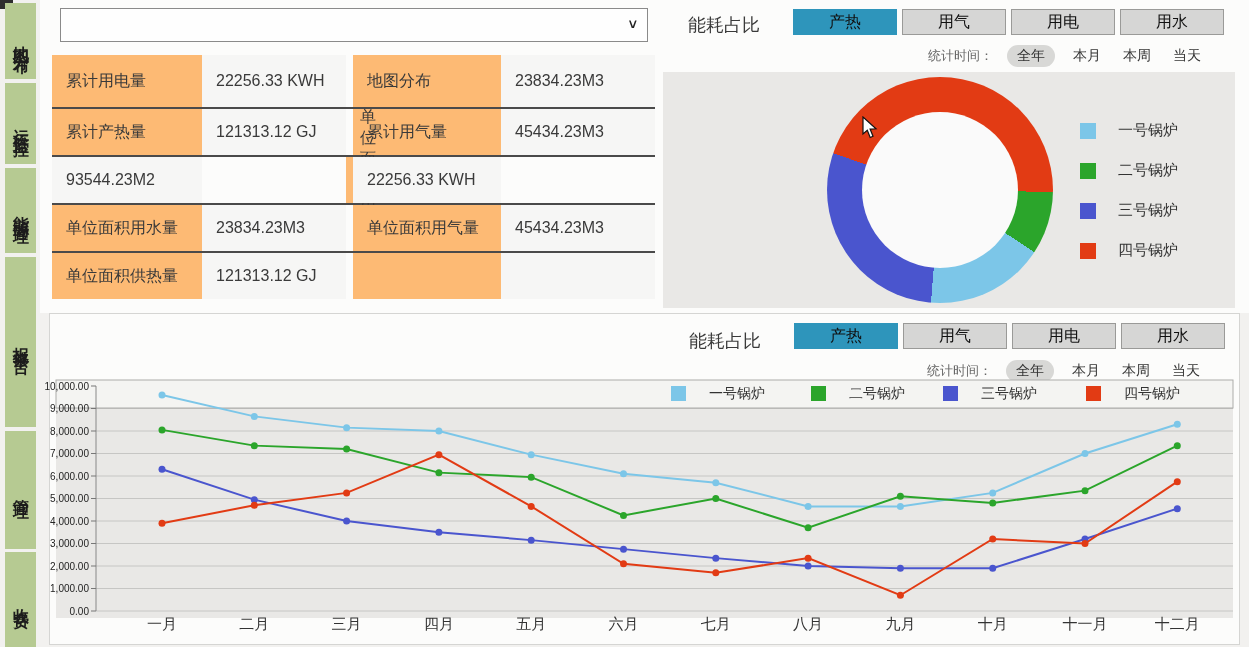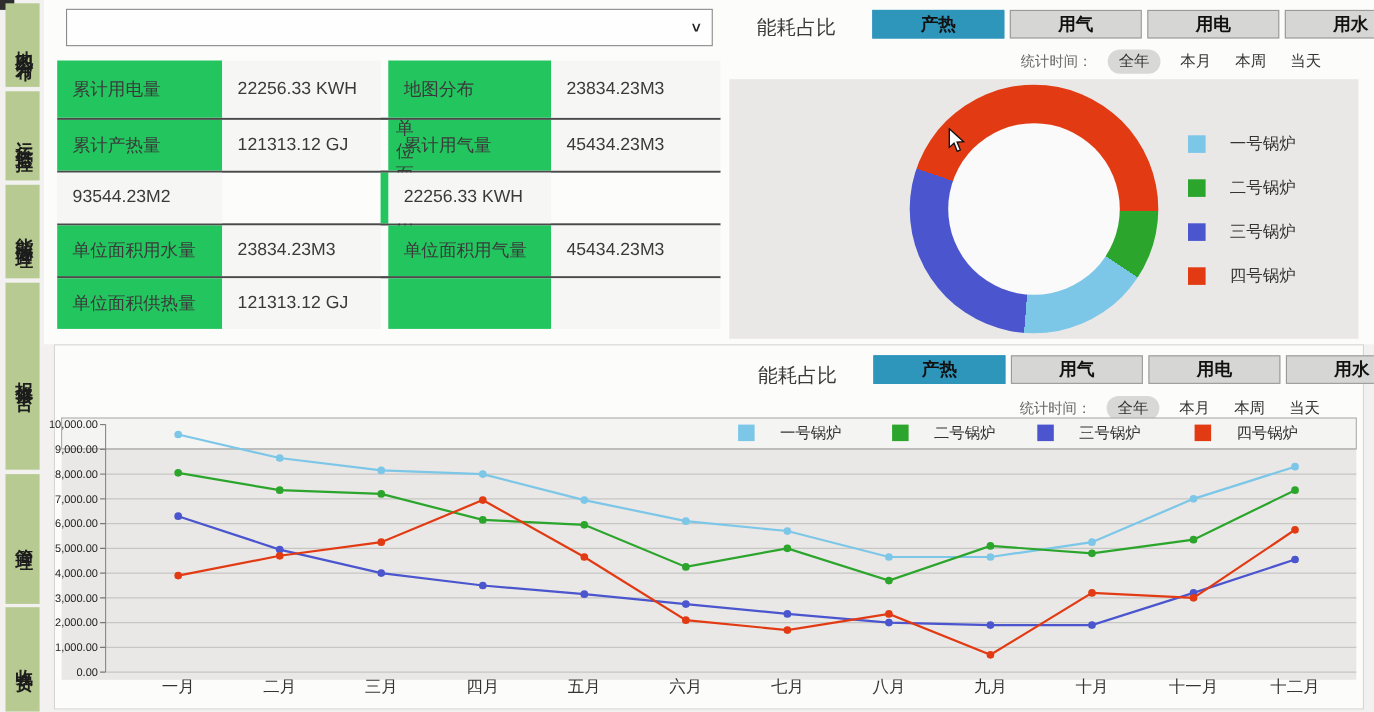--- a/index.html
+++ b/index.html
@@ -20,29 +20,29 @@
   #region-select{left:60px;top:8px;width:588px;height:34px;background:#fefefe;
                  border:1px solid #8a8a8a;display:flex;align-items:center;justify-content:flex-end;
                  padding-right:10px;box-sizing:border-box;color:#333;font-size:14px;cursor:pointer;}
   
   #stats{left:52px;top:55px;width:603px;}
   .srow{display:grid;grid-template-columns:150px 144px 7px 148px 154px;border-bottom:2px solid #4a4a4a;}
   .srow.last{border-bottom:none;}
   .srow>div{height:46px;display:flex;align-items:center;padding-left:14px;box-sizing:border-box;
             font-size:16px;color:#3a3a3a;}
   .srow.first>div{height:52px;}
-  .cl{background:#22c55e;}
+  .cl{background:#fdba74;}
   .cv{background:#f6f6f5;}
   .cg{background:transparent;padding:0;}
   
   .ptitle{font-size:18px;color:#3a3a3a;}
   .tabs{display:flex;gap:5px;}
-  .tab{width:120px;height:26px;display:flex;align-items:center;justify-content:center;
+  .tab{width:104px;height:26px;display:flex;align-items:center;justify-content:center;
        background:#d6d6d5;border:1px solid #9a9a98;box-sizing:border-box;
-       font-size:16px;font-weight:700;color:#111;cursor:pointer;}
+       font-size:16px;font-weight:400;color:#111;cursor:pointer;}
   .tab.active{background:#2e95bb;border-color:#2e95bb;}
   .time-row{display:flex;align-items:center;gap:14px;font-size:14px;color:#333;}
   .time-label{font-size:13px;color:#666;}
   .topt{cursor:pointer;padding:2px 4px;}
   .topt.sel{background:#d8d8d6;border-radius:11px;padding:2px 10px;font-family:Liberation Serif, serif;}
   
   #donut-panel{left:663px;top:72px;width:572px;height:236px;background:#e9e8e6;}
   #donut{left:827px;top:77px;width:226px;height:226px;border-radius:50%;}
   #donut::after{content:"";position:absolute;inset:35px;border-radius:50%;background:#fafafa;}
   #donut-legend{left:1080px;top:121px;display:flex;flex-direction:column;gap:21px;}

